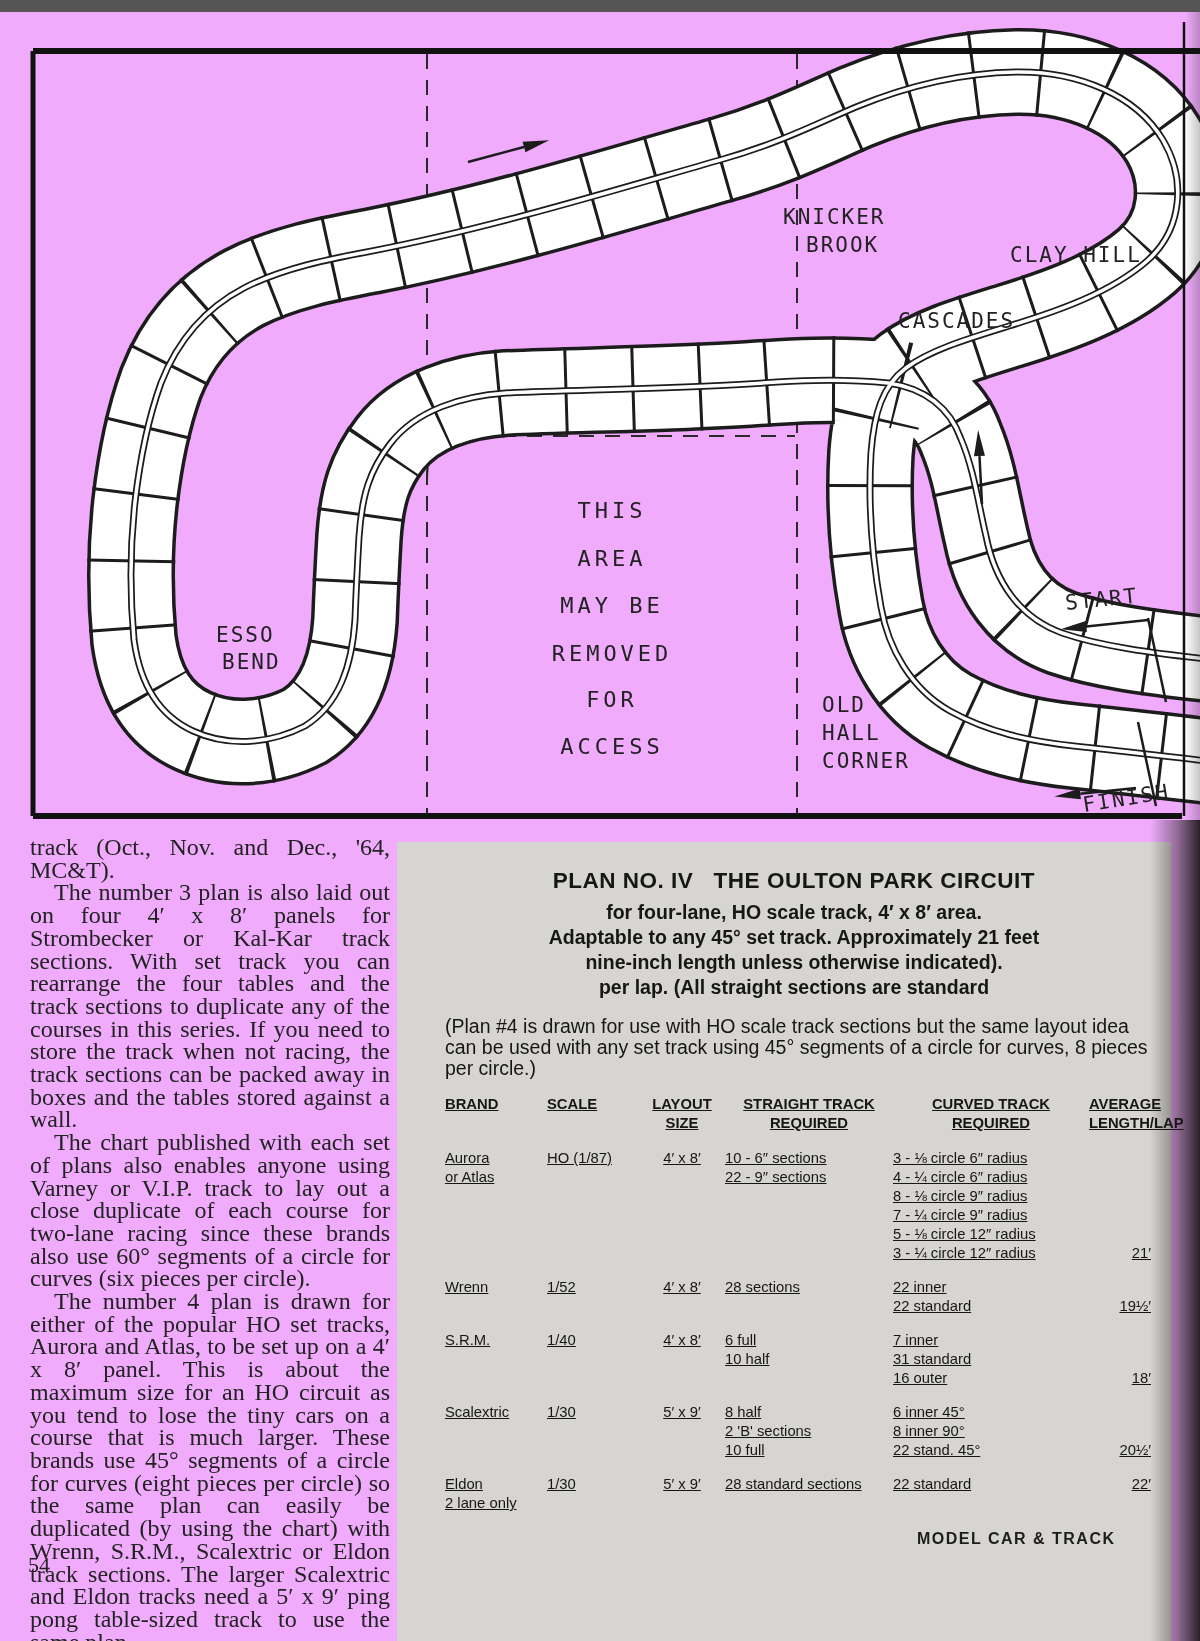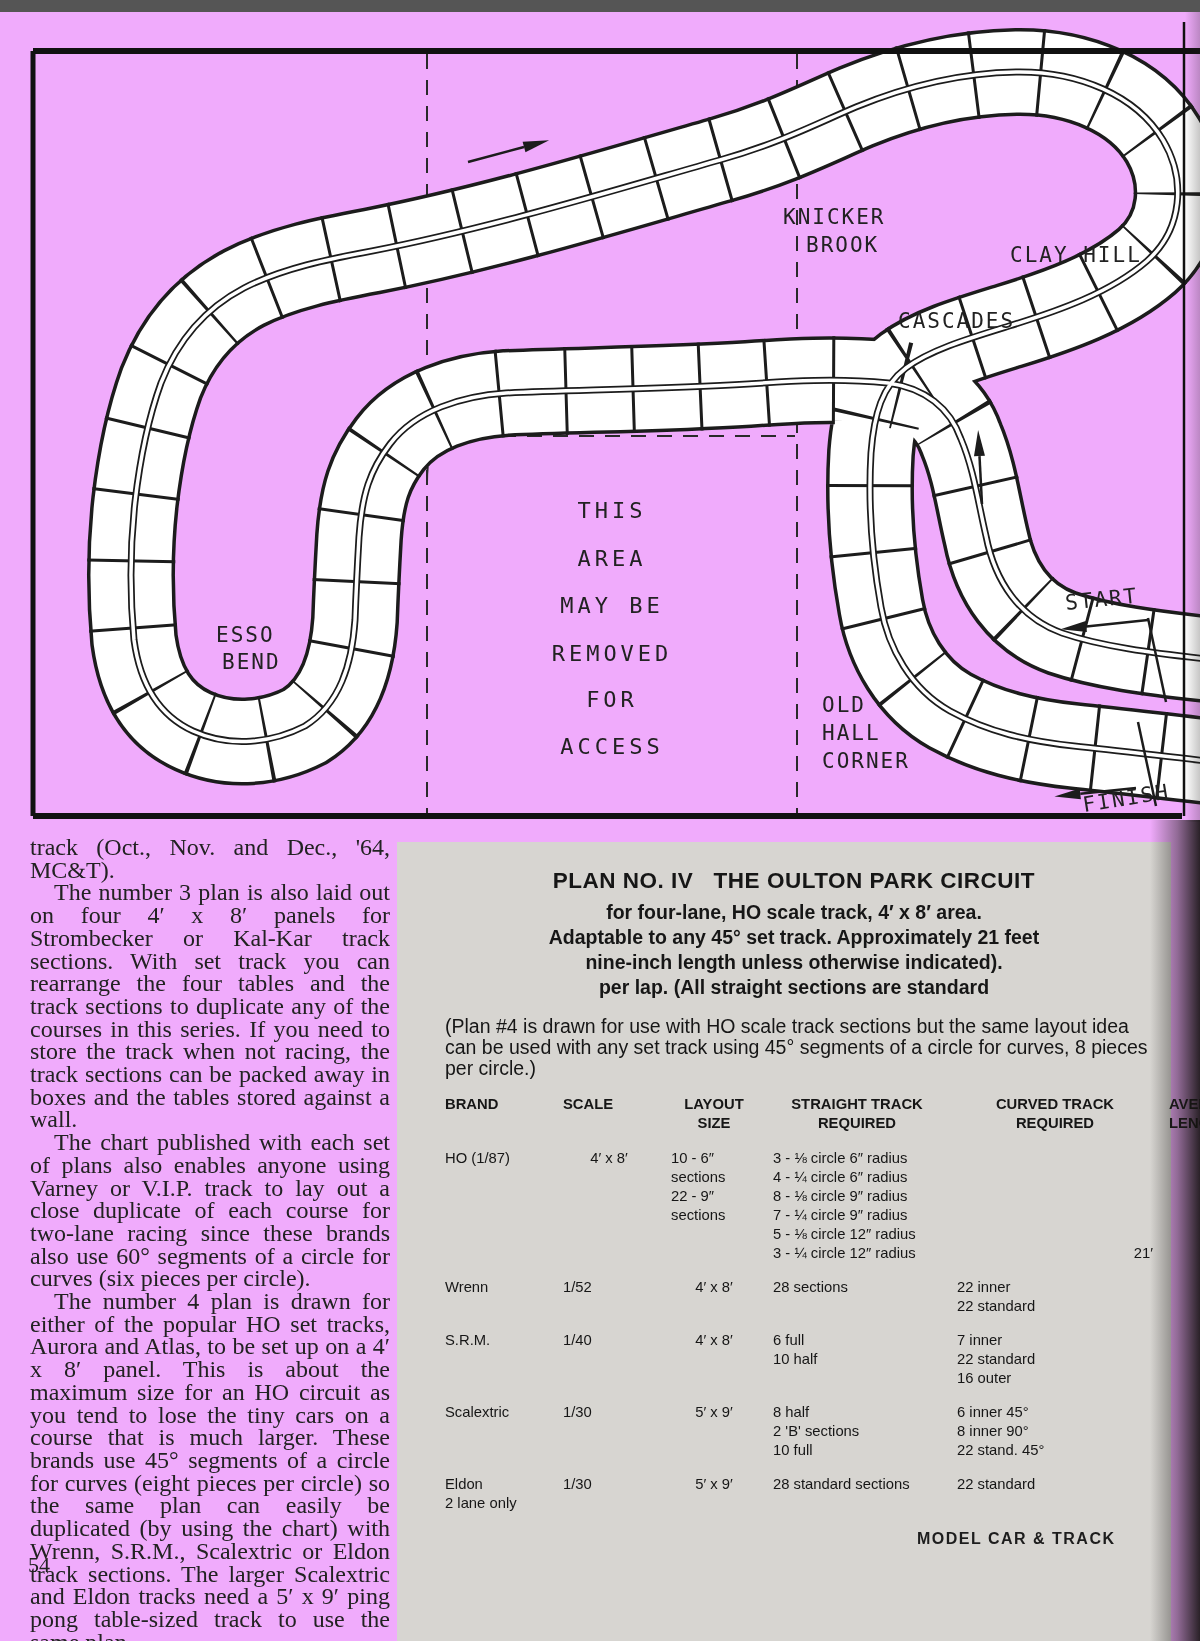--- a/index.html
+++ b/index.html
@@ -11,21 +11,21 @@
   .leftcol{position:absolute;left:30px;top:824px;width:360px;font-size:24px;line-height:22.7px;
            text-align:justify;color:#222;}
   .leftcol p{margin:0;}
   .leftcol p.ind{text-indent:24px;}
   .panel{position:absolute;left:397px;top:830px;width:766px;height:811px;background:#d7d5d1;padding-left:8px;}
   .panel-inner{padding:26px 28px 0 40px;font-family:"Liberation Sans", sans-serif;color:#161616;}
   .p-head{font-weight:bold;font-size:22.5px;text-align:center;white-space:pre;letter-spacing:.5px;margin:0 0 6px 0;}
   .p-sub{font-weight:bold;font-size:19.5px;line-height:25px;text-align:center;white-space:pre;}
   .p-note{font-size:19.5px;line-height:21px;margin-top:16px;width:706px;}
   .ttable{margin-top:16px;width:706px;font-size:14.8px;line-height:19px;}
-  .trow{display:grid;grid-template-columns:102px 92px 86px 168px 196px 62px;column-gap:16px;margin-bottom:15px;}
+  .trow{display:grid;grid-template-columns:102px 92px 86px 168px 196px 62px;column-gap:0;margin-bottom:15px;text-decoration:underline;}
   .thead{font-weight:bold;margin-bottom:16px;}
   .cell{white-space:pre-line;}
   .c-avg{text-align:right;align-self:end;}
   .c-avg.top{align-self:start;}
   .thead .cell{white-space:pre-line;}
   .t-center{text-align:center;}
   .footer{position:absolute;left:520px;top:688px;font-family:"Liberation Sans", sans-serif;
           font-weight:bold;font-size:16px;letter-spacing:1.5px;color:#1d1d1d;}
   .pageno{position:absolute;left:28px;top:1540px;font-size:22px;color:#222;}
   .edgeshadow{position:absolute;left:1150px;top:808px;width:50px;height:833px;
@@ -162,20 +162,22 @@
 SIZE</div>
           <div class="cell t-center">STRAIGHT TRACK
 REQUIRED</div>
           <div class="cell t-center">CURVED TRACK
 REQUIRED</div>
           <div class="cell">AVERAGE
 LENGTH/LAP</div>
         </div>
 
         <div class="trow">
+          <div class="cell">Aurora
+or Atlas</div>
           <div class="cell">HO (1/87)</div>
           <div class="cell t-center">4′ x 8′</div>
           <div class="cell">10 - 6″ sections
 22 - 9″ sections</div>
           <div class="cell">3 - ⅛ circle 6″ radius
 4 - ¼ circle 6″ radius
 8 - ⅛ circle 9″ radius
 7 - ¼ circle 9″ radius
 5 - ⅛ circle 12″ radius
 3 - ¼ circle 12″ radius</div>
@@ -192,21 +194,21 @@
           <div class="cell c-avg">19½′</div>
         </div>
 
         <div class="trow">
           <div class="cell">S.R.M.</div>
           <div class="cell">1/40</div>
           <div class="cell t-center">4′ x 8′</div>
           <div class="cell">6 full
 10 half</div>
           <div class="cell">7 inner
-22 standard
+31 standard
 16 outer</div>
           <div class="cell c-avg">18′</div>
         </div>
 
         <div class="trow">
           <div class="cell">Scalextric</div>
           <div class="cell">1/30</div>
           <div class="cell t-center">5′ x 9′</div>
           <div class="cell">8 half
 2 'B' sections

